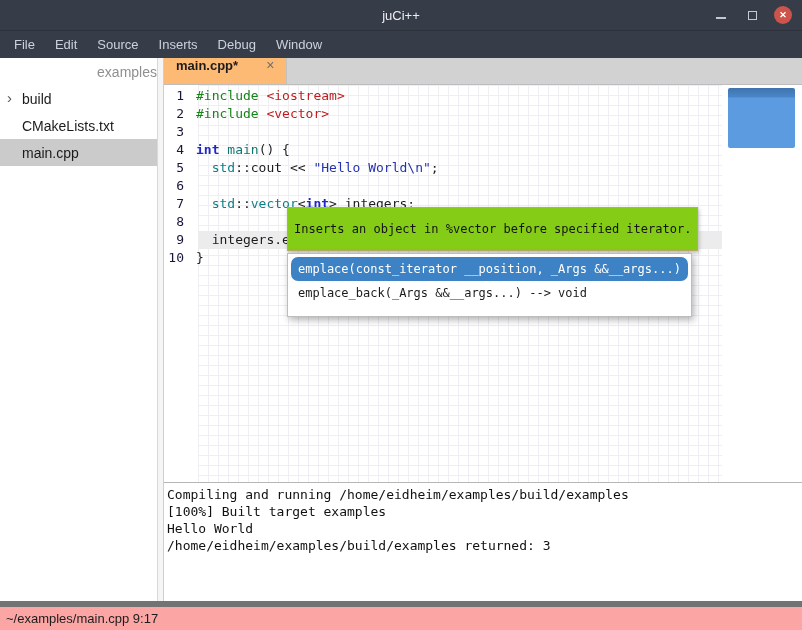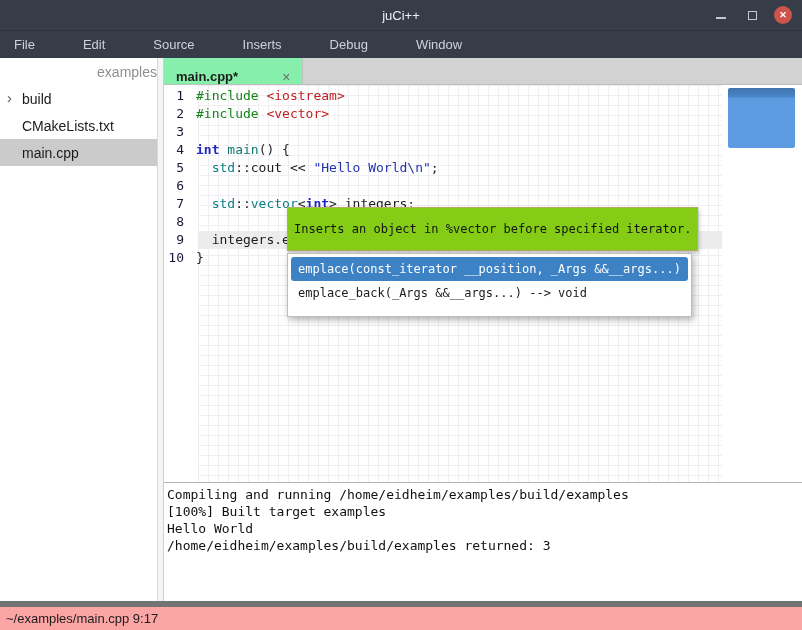--- a/index.html
+++ b/index.html
@@ -22,21 +22,21 @@
   .wbtn { width:18px; height:18px; display:flex; align-items:center; justify-content:center; }
   .min-glyph { width:10px; height:2px; background:#c3c8d2; display:block; margin-top:5px; }
   .restore-glyph { width:9px; height:9px; border:1.5px solid #c3c8d2; display:block; }
   .wbtn.close { background:#cc544b; border-radius:50%; }
   .wbtn.close span { color:#ffffff; font-size:9px; line-height:1; font-weight:bold; }
 
   
   .menubar {
     position:absolute; left:0; top:30px; width:802px; height:28px;
     background:#373c49; border-top:1px solid #2e323d;
-    display:flex; align-items:flex-end; padding-left:4px;gap:28px;
+    display:flex; align-items:flex-end; padding-left:4px;
   }
   .menu-item {
     color:#ccd2dd; font-size:13px; padding:0 10px; height:100%;
     display:flex; align-items:center;
   }
 
   
   .sidebar { position:absolute; left:0; top:58px; width:157px; height:543px; background:#ffffff;text-align:right; }
   .side-header { color:#8f8f8f; font-size:14px; padding:6px 0 5px 8px; }
   .tree-row {
@@ -50,21 +50,21 @@
     position:absolute; left:157px; top:58px; width:7px; height:543px;
     background:#f5f5f5; border-left:1px solid #d8d8d8; border-right:1px solid #cfcfcf;
   }
 
   
   .tabbar {
     position:absolute; left:164px; top:58px; width:638px; height:27px;
     background:#d2d2d2; border-bottom:1px solid #bdbdbd; display:flex;
   }
   .tab {
-    background:#86efac; display:flex; align-items:flex-end; padding:0 12px; gap:44px;
+    background:#fdba74; display:flex; align-items:flex-start; padding:0 12px; gap:28px;
     border-right:1px solid #c2c2c2;
   }
   .tab-label { font-weight:bold; font-size:13px; color:#1c1c1c; }
   .tab-close { color:#6e6e6e; font-size:14px; line-height:1; }
 
   
   .editor {
     position:absolute; left:164px; top:85px; width:638px; height:398px;
     background:#ffffff; border-bottom:1px solid #b6b6b6;
     font-family:"DejaVu Sans Mono", monospace;
@@ -99,21 +99,21 @@
   }
   .popup {
     position:absolute; left:123px; top:168px; z-index:6; min-height:64px;
     background:#ffffff; border:1px solid #bdbdbd; padding:3px;
     box-shadow:2px 3px 7px rgba(0,0,0,.3);
   }
   .popup-row {
     font-size:12px; line-height:16px; padding:4px 7px; white-space:nowrap;
     color:#1c1c1c; border-radius:3px;
   }
-  .popup-row.sel { background:#3d82c4; color:#ffffff; }
+  .popup-row.sel { background:#3d82c4; color:#ffffff;border-radius:7px; }
 
   .scroll-thumb {
     position:absolute; left:564px; top:3px; width:67px; height:60px; z-index:3;
     border-radius:2px;
     background:linear-gradient(180deg, #4073ad 0, #4a86c8 9px, #5d9be0 10px, #5d9be0 100%);
   }
 
   
   .terminal {
     position:absolute; left:164px; top:484px; width:638px; height:116px;

